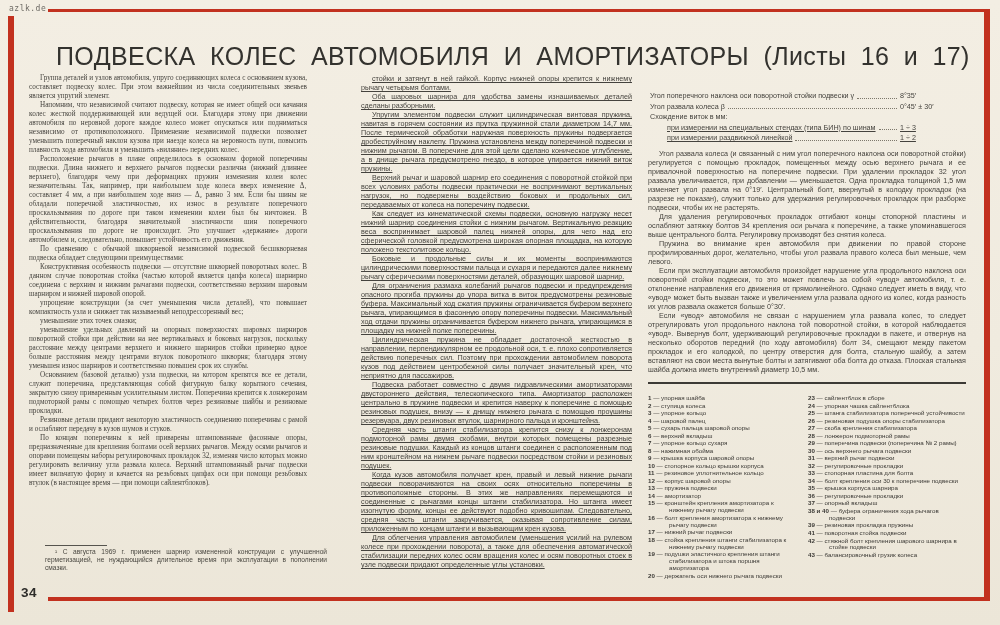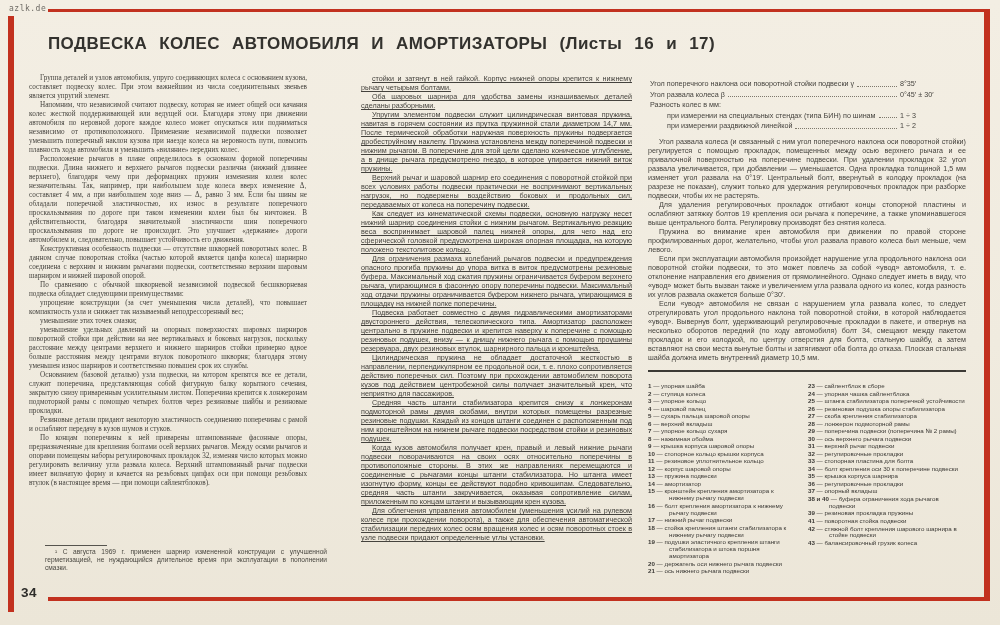--- a/index.html
+++ b/index.html
@@ -6,32 +6,32 @@
   .page{position:relative;width:1000px;height:625px;overflow:hidden;
         background:linear-gradient(180deg,#f3eee3 0%,#f0ebdf 55%,#ece6d8 100%);
         font-family:"Liberation Sans",sans-serif;color:#45433e;}
   .watermark{position:absolute;left:9px;top:4px;font-size:8px;letter-spacing:0.5px;
         color:#6f6c66;font-family:"DejaVu Sans Mono",monospace;}
   .frame{position:absolute;background:#c2311f;}
   .frame.f-top{left:48px;top:9px;width:941px;height:3px;}
   .frame.f-left{left:8px;top:16px;width:6px;height:596px;}
   .frame.f-right{left:984px;top:9px;width:6px;height:592px;}
   .frame.f-bottom{left:48px;top:597px;width:942px;height:4px;}
-  .title{position:absolute;left:44px;top:30px;margin:4px;font-size:17px;font-weight:700;
+  .title{position:absolute;left:44px;top:30px;margin:12px;font-size:25px;font-weight:400;
         color:#33322e;letter-spacing:0.4px;word-spacing:7px;white-space:nowrap;}
   .col{position:absolute;top:74px;font-size:7.2px;line-height:1.25;overflow:hidden;}
   .col1{left:29px;width:278px;height:468px;font-family:Liberation Serif, serif;}
   .col2{left:361px;width:271px;height:505px;text-decoration:underline;}
   .col3{left:648px;width:318px;height:507px;}
   .para{margin:0;text-indent:11px;text-align:justify;}
-  .specs{margin-top:5px;}
+  .specs{margin-top:17px;}
   .specs3{margin-bottom:7px;margin-left:2px;}
   .spec{display:flex;align-items:flex-end;margin-bottom:1.5px;}
   .spec-label{flex:0 1 auto;max-width:232px;}
-  .spec.indent{padding-left:17px;}
+  .spec.indent{padding-left:17px;text-decoration:underline;}
   .leader{flex:1 1 8px;min-width:8px;border-bottom:1px dotted #7d786c;margin:0 3px 1.5px 3px;}
   .spec-value{flex:0 0 66px;white-space:nowrap;}
   .rule{height:2px;background:#3c3a35;margin:8px 0 11px 0;}
   .parts{display:flex;font-size:6.2px;line-height:1.12;color:#3b3935;}
   .pcol{width:152px;}
   .pcol-r{margin-left:8px;flex:1;}
   .part{padding-left:21px;text-indent:-21px;margin-bottom:0.6px;}
   .part b{font-weight:700;}
   .footnote{position:absolute;left:45px;top:545px;width:282px;font-size:6.6px;
         line-height:1.25;color:#4a4841;}
@@ -49,76 +49,77 @@
   <div class="frame f-left"></div>
   <div class="frame f-right"></div>
   <div class="frame f-bottom"></div>
 
   <h1 class="title">ПОДВЕСКА КОЛЕС АВТОМОБИЛЯ И АМОРТИЗАТОРЫ (Листы 16 и 17)</h1>
 
   <div class="col col1">
       <p class="para">Группа деталей и узлов автомобиля, упруго соединяющих колеса с основанием кузова, составляет подвеску колес. При этом важнейшим из числа соединительных звеньев является упругий элемент.</p>
       <p class="para">Напомним, что независимой считают подвеску, которая не имеет общей оси качания колес жесткой поддерживающей или ведущей оси. Благодаря этому при движении автомобиля по неровной дороге каждое колесо может опускаться или подниматься независимо от противоположного. Применение независимой подвески позволяет уменьшить поперечный наклон кузова при наезде колеса на неровность пути, повысить плавность хода автомобиля и уменьшить «виляние» передних колес.</p>
       <p class="para">Расположение рычагов в плане определилось в основном формой поперечины подвески. Длина нижнего и верхнего рычагов подвески различна (нижний длиннее верхнего), благодаря чему при деформациях пружин изменения колеи колес незначительны. Так, например, при наибольшем ходе колеса вверх изменение Δ₁ составляет 4 мм, а при наибольшем ходе вниз — Δ₂ равно 3 мм. Если бы шины не обладали поперечной эластичностью, их износ в результате поперечного проскальзывания по дороге при таком изменении колеи был бы ничтожен. В действительности, благодаря значительной эластичности шин поперечного проскальзывания по дороге не происходит. Это улучшает «держание» дороги автомобилем и, следовательно, повышает устойчивость его движения.</p>
+      <p class="para">По сравнению с обычной шкворневой независимой подвеской бесшкворневая подвеска обладает следующими преимуществами:</p>
       <p class="para">Конструктивная особенность подвески — отсутствие шкворней поворотных колес. В данном случае поворотная стойка (частью которой является цапфа колеса) шарнирно соединена с верхним и нижним рычагами подвески, соответственно верхним шаровым шарниром и нижней шаровой опорой.</p>
-      <p class="para">По сравнению с обычной шкворневой независимой подвеской бесшкворневая подвеска обладает следующими преимуществами:</p>
       <p class="para">упрощение конструкции (за счет уменьшения числа деталей), что повышает компактность узла и снижает так называемый неподрессоренный вес;</p>
       <p class="para">уменьшение этих точек смазки;</p>
       <p class="para">уменьшение удельных давлений на опорных поверхностях шаровых шарниров поворотной стойки при действии на нее вертикальных и боковых нагрузок, поскольку расстояние между центрами верхнего и нижнего шарниров стойки примерно вдвое больше расстояния между центрами втулок поворотного шкворня; благодаря этому уменьшен износ шарниров и соответственно повышен срок их службы.</p>
       <p class="para">Основанием (базовой деталью) узла подвески, на котором крепятся все ее детали, служит поперечина, представляющая собой фигурную балку корытного сечения, закрытую снизу приваренным усилительным листом. Поперечина крепится к лонжеронам подмоторной рамы с помощью четырех болтов через резиновые шайбы и резиновые прокладки.</p>
       <p class="para">Резиновые детали придают некоторую эластичность соединению поперечины с рамой и ослабляют передачу в кузов шумов и стуков.</p>
       <p class="para">По концам поперечины к ней приварены штампованные фасонные опоры, предназначенные для крепления болтами осей верхних рычагов. Между осями рычагов и опорами помещены наборы регулировочных прокладок 32, изменяя число которых можно регулировать величину угла развала колеса. Верхний штампованный рычаг подвески имеет вильчатую форму и качается на резьбовых цапфах оси при помощи резьбовых втулок (в настоящее время — при помощи сайлентблоков).</p>
     </div>
 
   <div class="col col2">
     <div>
         <p class="para">стойки и затянут в ней гайкой. Корпус нижней опоры крепится к нижнему рычагу четырьмя болтами.</p>
         <p class="para">Оба шаровых шарнира для удобства замены изнашиваемых деталей сделаны разборными.</p>
         <p class="para">Упругим элементом подвески служит цилиндрическая винтовая пружина, навитая в горячем состоянии из прутка пружинной стали диаметром 14,7 мм. После термической обработки наружная поверхность пружины подвергается дробеструйному наклепу. Пружина установлена между поперечиной подвески и нижним рычагом. В поперечине для этой цели сделано коническое углубление, а в днище рычага предусмотрено гнездо, в которое упирается нижний виток пружины.</p>
         <p class="para">Верхний рычаг и шаровой шарнир его соединения с поворотной стойкой при всех условиях работы подвески практически не воспринимают вертикальных нагрузок, но подвержены воздействию боковых и продольных сил, передаваемых от колеса на поперечину подвески.</p>
         <p class="para">Как следует из кинематической схемы подвески, основную нагрузку несет нижний шарнир соединения стойки с нижним рычагом. Вертикальную реакцию веса воспринимает шаровой палец нижней опоры, для чего над его сферической головкой предусмотрена широкая опорная площадка, на которую положено текстолитовое кольцо.</p>
+        <p class="para">Боковые и продольные силы и их моменты воспринимаются цилиндрическими поверхностями пальца и сухаря и передаются далее нижнему рычагу сферическими поверхностями деталей, образующих шаровой шарнир.</p>
         <p class="para">Для ограничения размаха колебаний рычагов подвески и предупреждения опасного прогиба пружины до упора витка в виток предусмотрены резиновые буфера. Максимальный ход сжатия пружины ограничивается буфером верхнего рычага, упирающимся в фасонную опору поперечины подвески. Максимальный ход отдачи пружины ограничивается буфером нижнего рычага, упирающимся в площадку на нижней полке поперечины.</p>
+        <p class="para">Цилиндрическая пружина не обладает достаточной жесткостью в направлении, перпендикулярном ее продольной оси, т. е. плохо сопротивляется действию поперечных сил. Поэтому при прохождении автомобилем поворота кузов под действием центробежной силы получает значительный крен, что неприятно для пассажиров.</p>
         <p class="para">Подвеска работает совместно с двумя гидравлическими амортизаторами двустороннего действия, телескопического типа. Амортизатор расположен центрально в пружине подвески и крепится наверху к поперечине с помощью резиновых подушек, внизу — к днищу нижнего рычага с помощью проушины резервуара, двух резиновых втулок, шарнирного пальца и кронштейна.</p>
-        <p class="para">Цилиндрическая пружина не обладает достаточной жесткостью в направлении, перпендикулярном ее продольной оси, т. е. плохо сопротивляется действию поперечных сил. Поэтому при прохождении автомобилем поворота кузов под действием центробежной силы получает значительный крен, что неприятно для пассажиров.</p>
         <p class="para">Средняя часть штанги стабилизатора крепится снизу к лонжеронам подмоторной рамы двумя скобами, внутри которых помещены разрезные резиновые подушки. Каждый из концов штанги соединен с расположенным под ним кронштейном на нижнем рычаге подвески посредством стойки и резиновых подушек.</p>
         <p class="para">Когда кузов автомобиля получает крен, правый и левый нижние рычаги подвески поворачиваются на своих осях относительно поперечины в противоположные стороны. В этих же направлениях перемещаются и соединенные с рычагами концы штанги стабилизатора. Но штанга имеет изогнутую форму, концы ее действуют подобно кривошипам. Следовательно, средняя часть штанги закручивается, оказывая сопротивление силам, приложенным по концам штанги и вызывающим крен кузова.</p>
         <p class="para">Для облегчения управления автомобилем (уменьшения усилий на рулевом колесе при прохождении поворота), а также для обеспечения автоматической стабилизации передних колес осям вращения колес и осям поворотных стоек в узле подвески придают определенные углы установки.</p>
       </div>
 
   </div>
 
   <div class="col col3">
     <div class="specs specs3">
         <div class="spec">
           <span class="spec-label">Угол поперечного наклона оси поворотной стойки подвески γ</span>
           <span class="leader"></span>
           <span class="spec-value">8°35′</span>
         </div>
         <div class="spec">
           <span class="spec-label">Угол развала колеса β</span>
           <span class="leader"></span>
           <span class="spec-value">0°45′ ± 30′</span>
         </div>
         <div class="spec">
-          <span class="spec-label">Разность колес в мм:</span>
+          <span class="spec-label">Схождение виток в мм:</span>
         </div>
         <div class="spec indent">
           <span class="spec-label">при измерении на специальных стендах (типа БИН) по шинам</span>
           <span class="leader"></span>
           <span class="spec-value">1 ÷ 3</span>
         </div>
         <div class="spec indent">
           <span class="spec-label">при измерении раздвижной линейкой</span>
           <span class="leader"></span>
           <span class="spec-value">1 ÷ 2</span>
         </div>
       </div>
     <div>
         <p class="para">Угол развала колеса (и связанный с ним угол поперечного наклона оси поворотной стойки) регулируется с помощью прокладок, помещенных между осью верхнего рычага и ее привалочной поверхностью на поперечине подвески. При удалении прокладок 32 угол развала увеличивается, при добавлении — уменьшается. Одна прокладка толщиной 1,5 мм изменяет угол развала на 0°19′. Центральный болт, ввернутый в колодку прокладок (на разрезе не показан), служит только для удержания регулировочных прокладок при разборке подвески, чтобы их не растерять.</p>
-        <p class="para">Для удаления регулировочных прокладок отгибают концы стопорной пластины и ослабляют затяжку болтов 19 крепления оси рычага к поперечине, а также упоминавшегося выше центрального болта. Регулировку производят без снятия колеса.</p>
+        <p class="para">Для удаления регулировочных прокладок отгибают концы стопорной пластины и ослабляют затяжку болтов 34 крепления оси рычага к поперечине, а также упоминавшегося выше центрального болта. Регулировку производят без снятия колеса.</p>
         <p class="para">Пружина во внимание крен автомобиля при движении по правой стороне профилированных дорог, желательно, чтобы угол развала правого колеса был меньше, чем левого.</p>
         <p class="para">Если при эксплуатации автомобиля произойдет нарушение угла продольного наклона оси поворотной стойки подвески, то это может повлечь за собой «увод» автомобиля, т. е. отклонение направления его движения от прямолинейного. Однако следует иметь в виду, что «увод» может быть вызван также и увеличением угла развала одного из колес, когда разность их углов развала окажется больше 0°30′.</p>
         <p class="para">Если «увод» автомобиля не связан с нарушением угла развала колес, то следует отрегулировать угол продольного наклона той поворотной стойки, в которой наблюдается «увод». Вывернув болт, удерживающий регулировочные прокладки в пакете, и отвернув на несколько оборотов передний (по ходу автомобиля) болт 34, смещают между пакетом прокладок и его колодкой, по центру отверстия для болта, стальную шайбу, а затем вставляют на свои места вынутые болты и затягивают оба болта до отказа. Плоская стальная шайба должна иметь внутренний диаметр 10,5 мм.</p>
       </div>
     <div class="rule"></div>
     <div class="parts">
       <div class="pcol">
           <div class="part"><b>1</b> — упорная шайба</div>
           <div class="part"><b>2</b> — ступица колеса</div>
           <div class="part"><b>3</b> — упорное кольцо</div>

